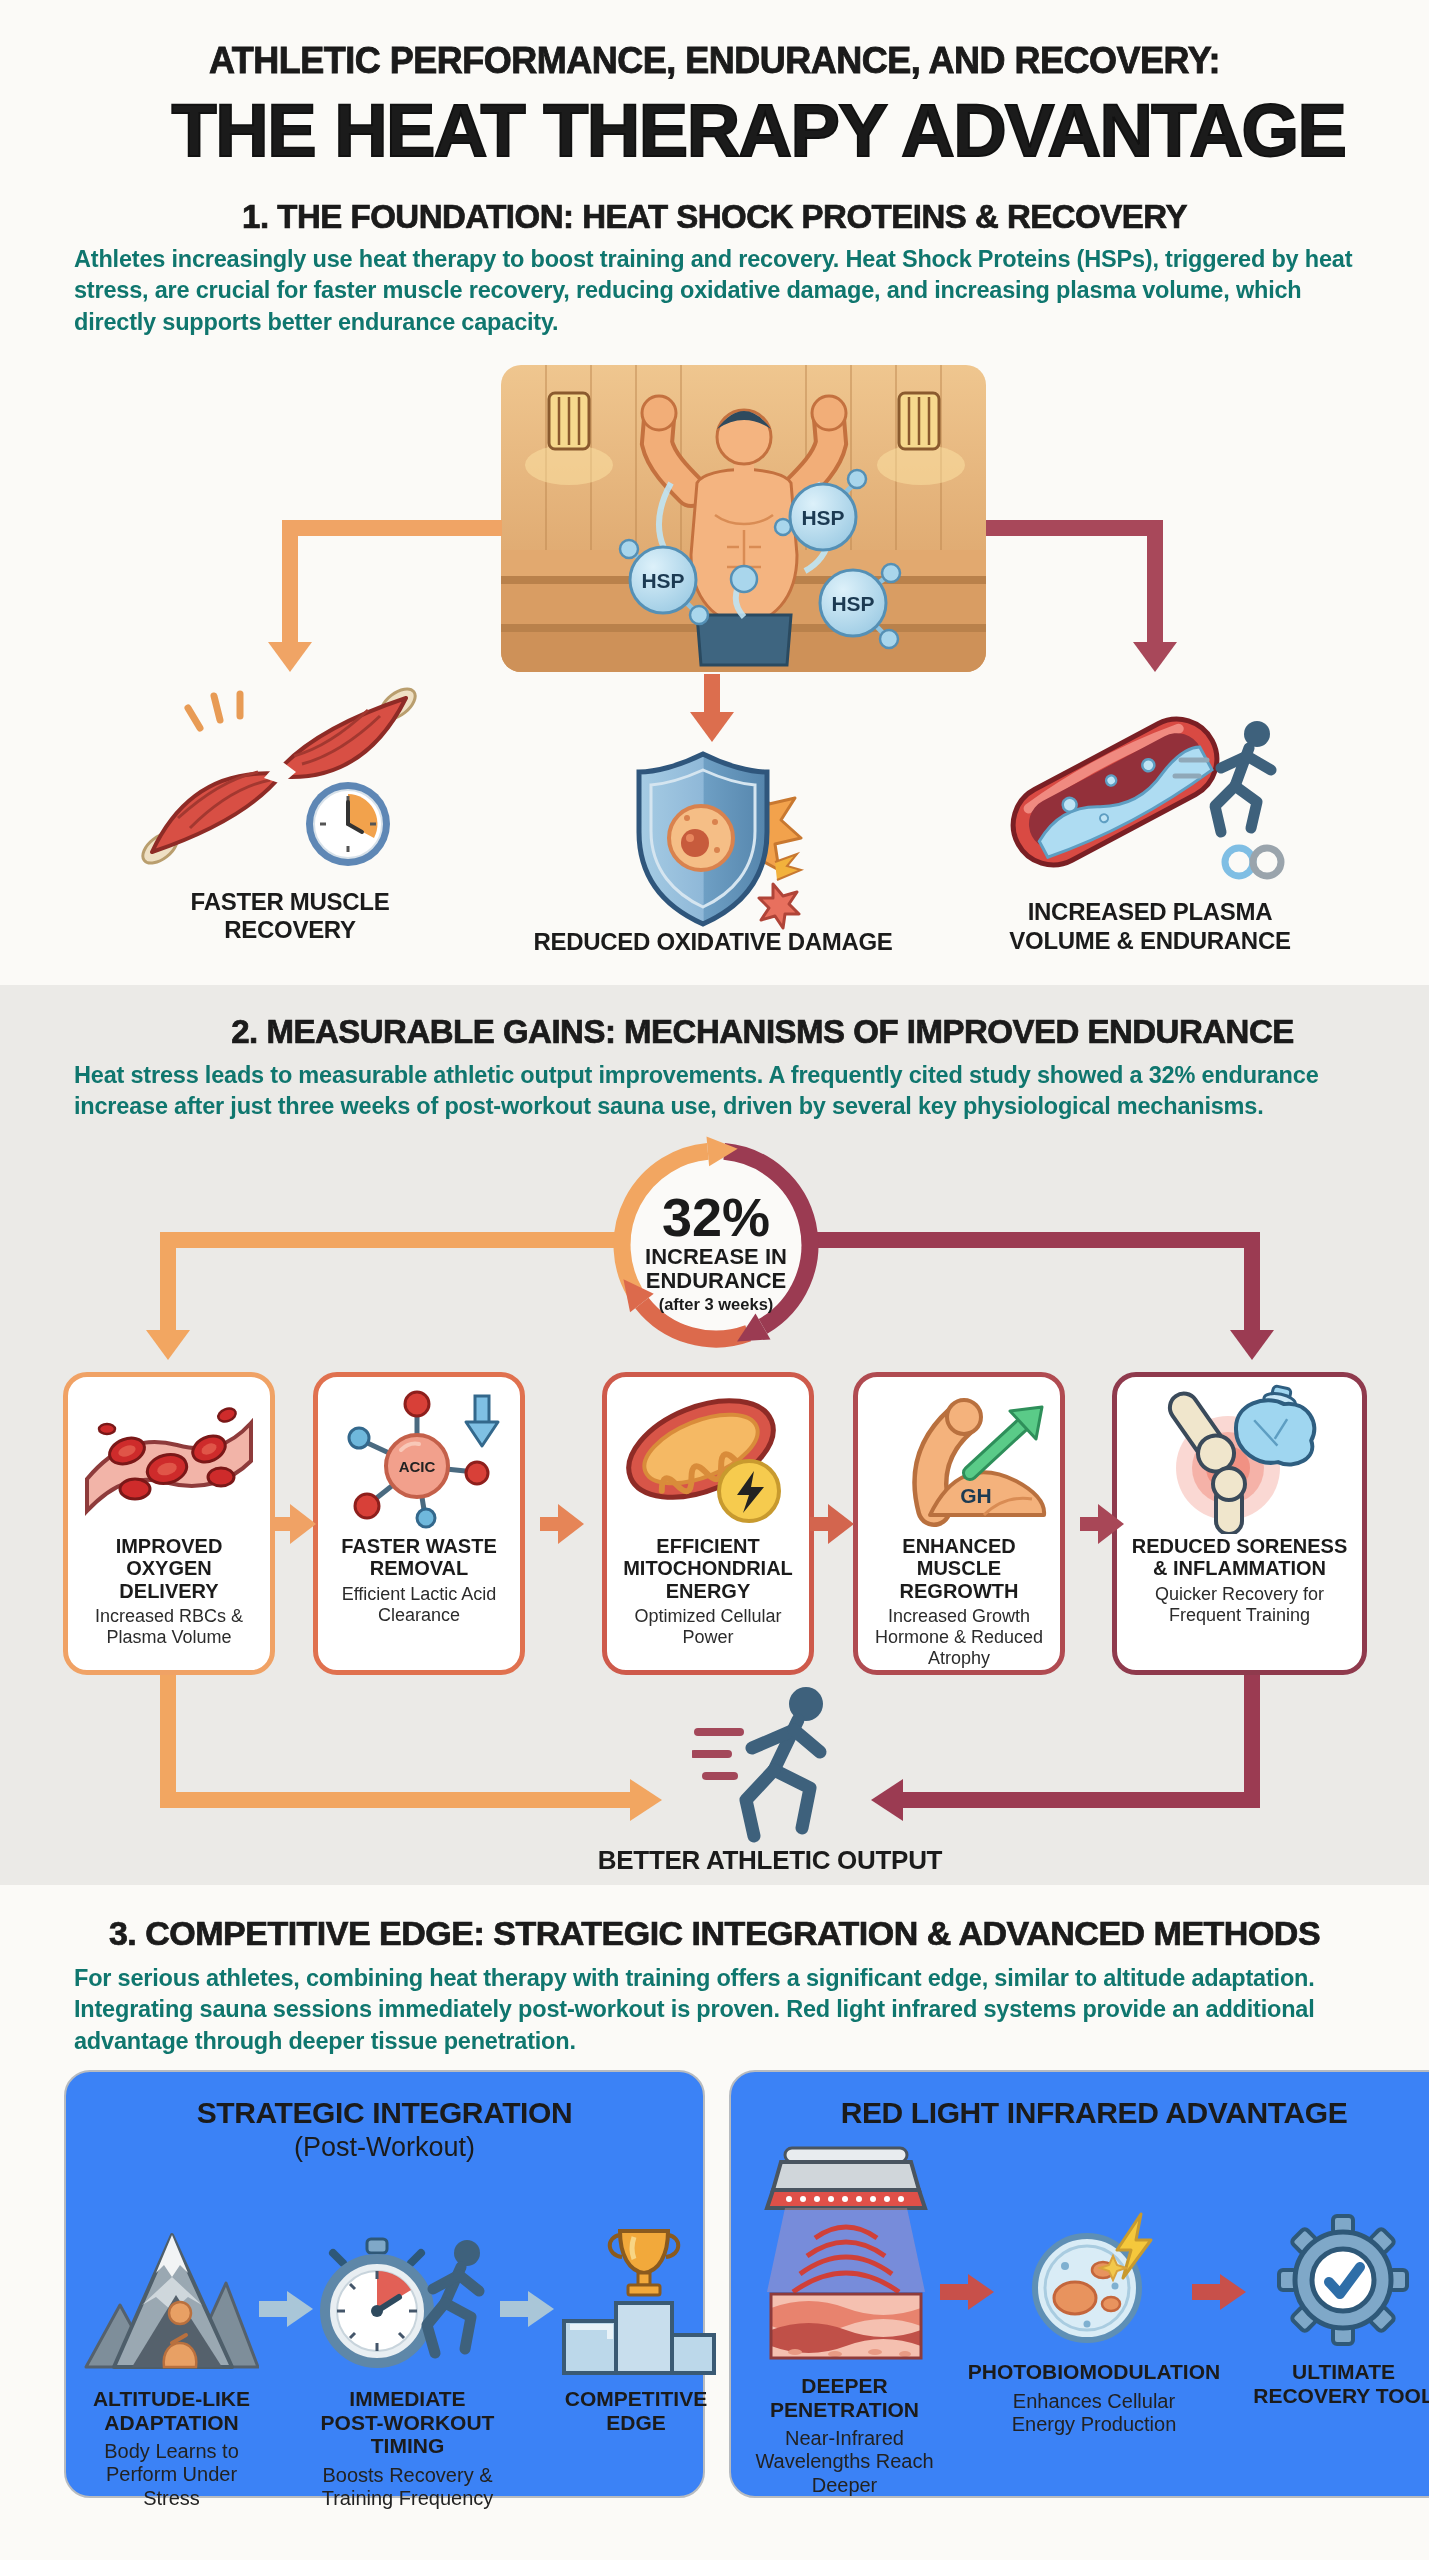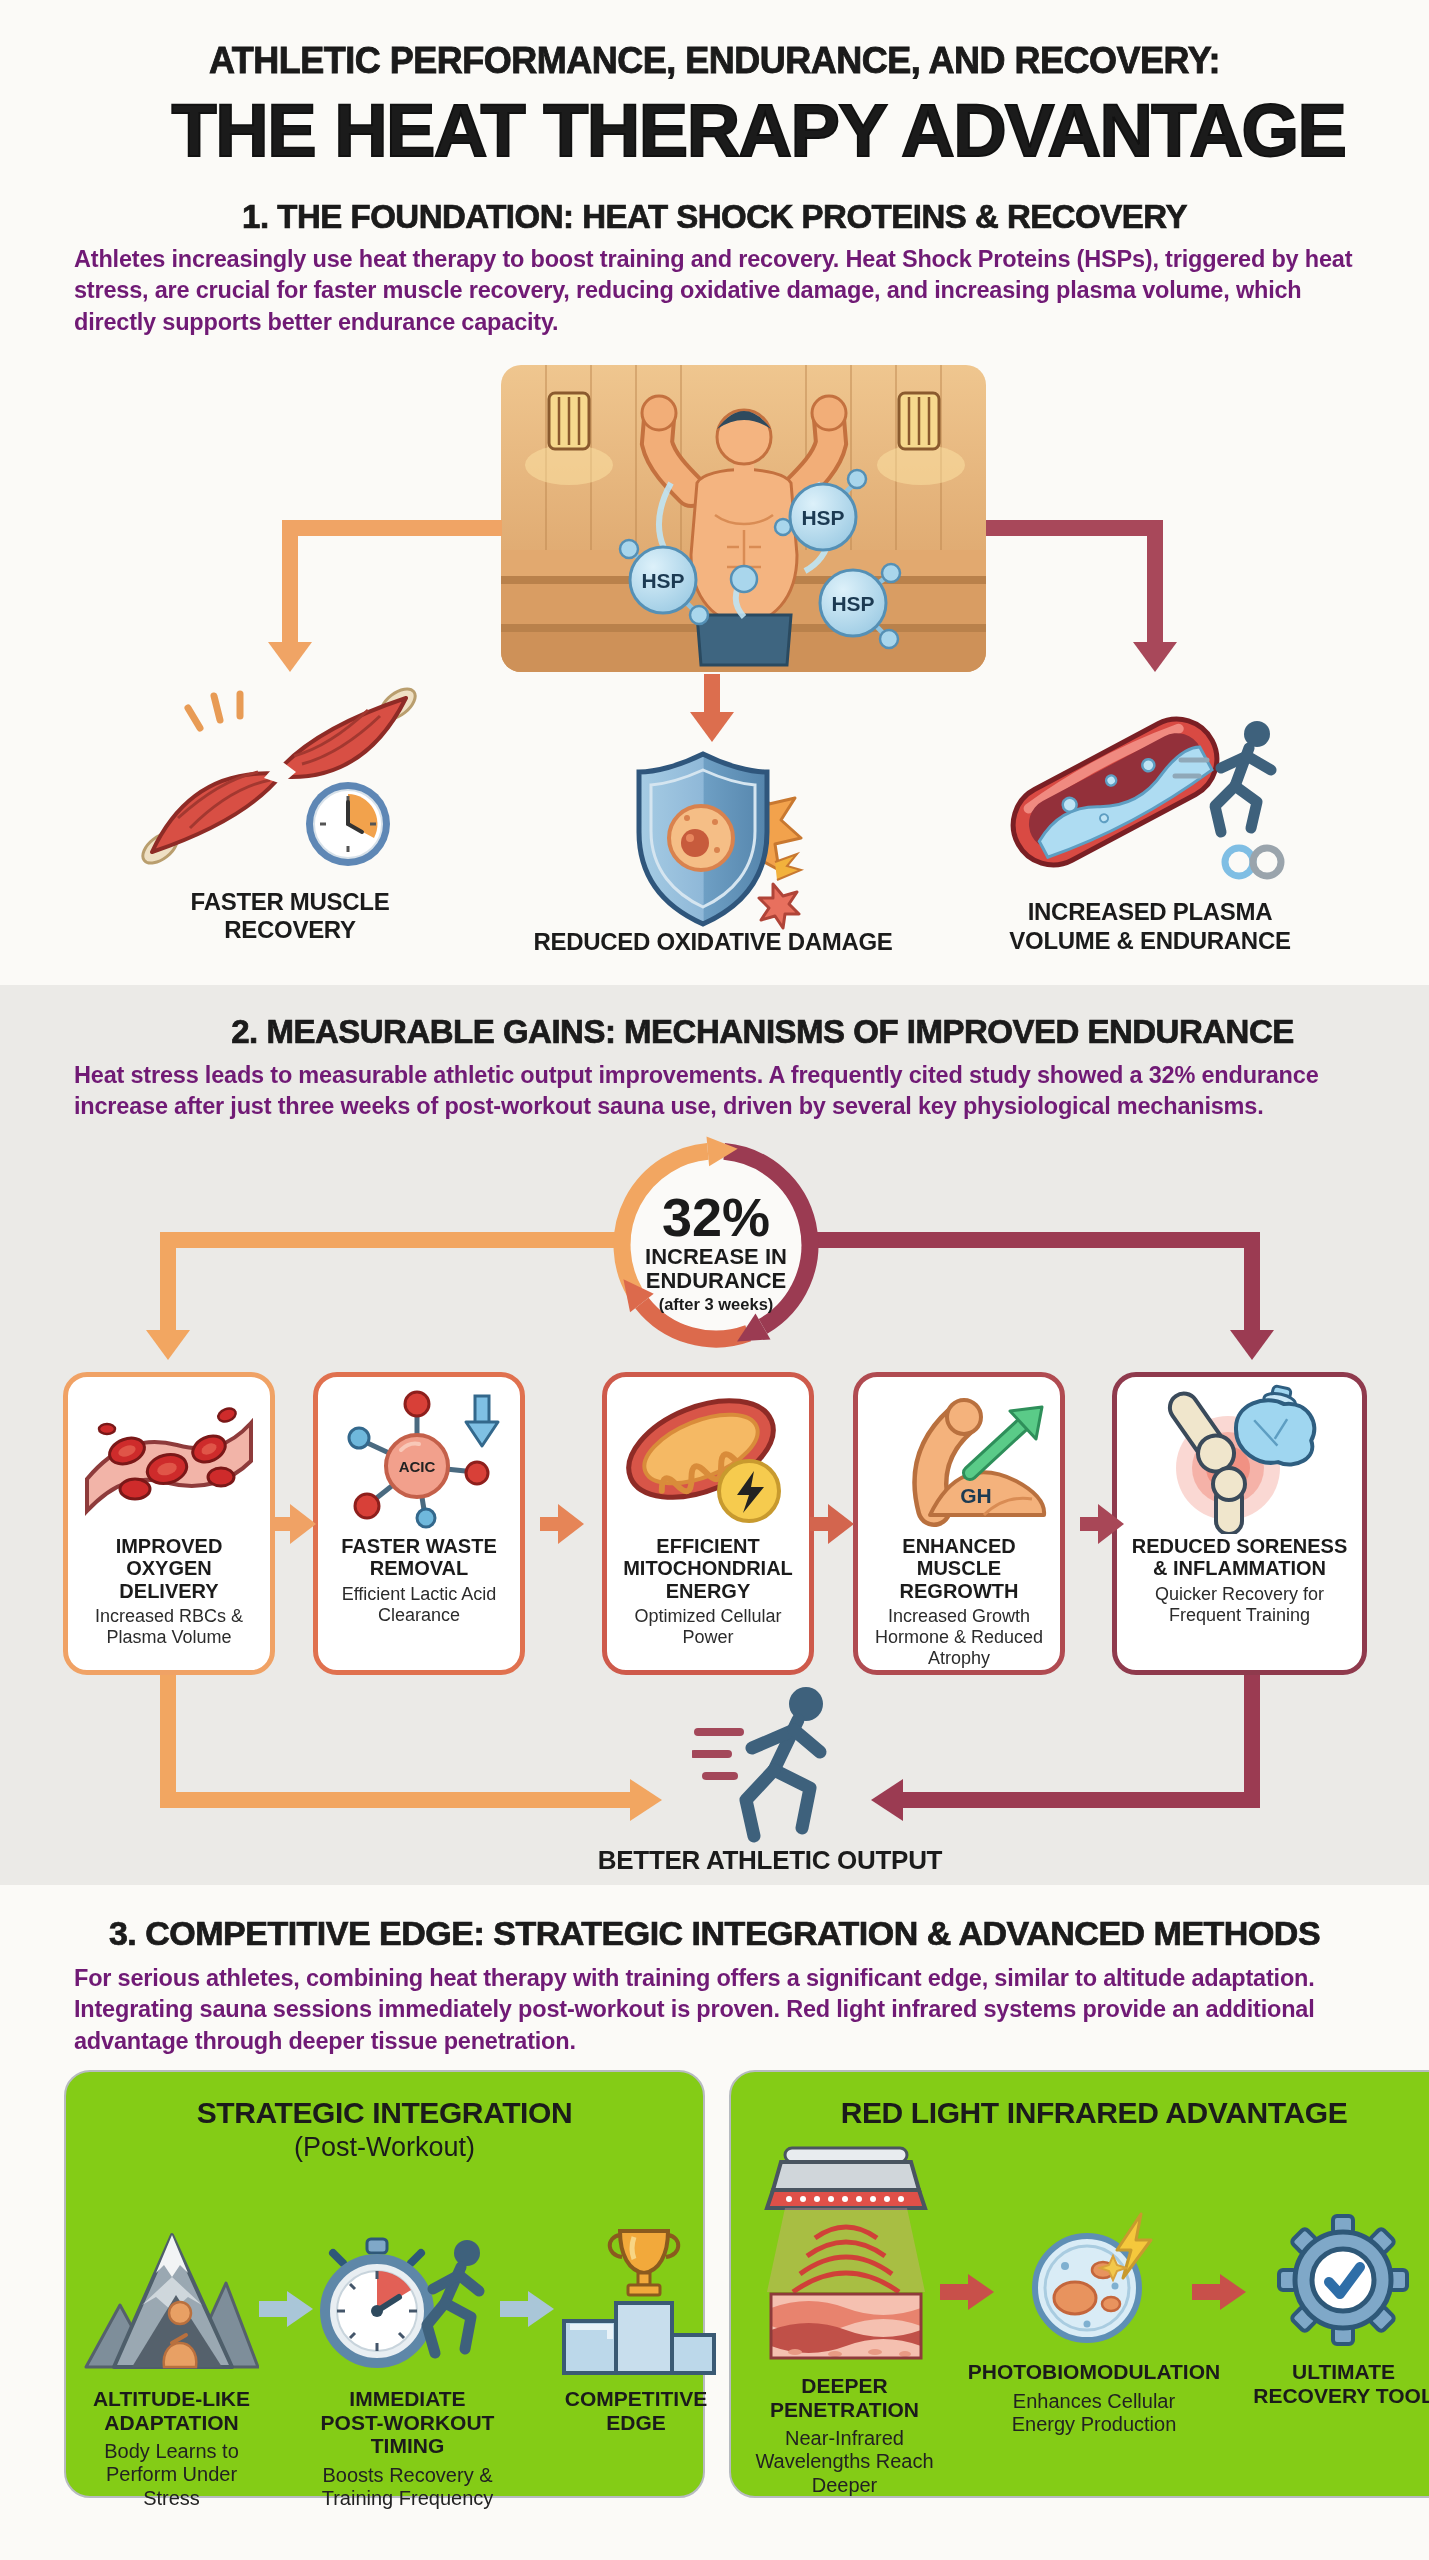--- a/index.html
+++ b/index.html
@@ -4,34 +4,34 @@
 <style>
   html,body{margin:0;padding:0;}
   .page{position:relative;width:1429px;height:2560px;background:#FBFAF7;
         font-family:"Liberation Sans",sans-serif;color:#1B1B1B;overflow:hidden;}
   .abs{position:absolute;}
   .ctr{text-align:center;}
   .sec2-band{position:absolute;left:0;top:985px;width:1429px;height:900px;background:#EBEAE7;}
   .title1{left:0;top:40px;width:1429px;font-size:36px;font-weight:800;letter-spacing:-0.5px;-webkit-text-stroke:0.8px #151515;}
   .title2{left:0;top:88px;width:1429px;font-size:74px;font-weight:800;letter-spacing:-1.5px;margin-left:44px;-webkit-text-stroke:2px #111;}
   .sec-head{font-size:33px;font-weight:800;letter-spacing:-0.5px;-webkit-text-stroke:0.7px #151515;}
-  .para{font-size:23.5px;font-weight:700;line-height:1.33;letter-spacing:-0.2px;color:#701a75;}
+  .para{font-size:23.5px;font-weight:700;line-height:1.33;letter-spacing:-0.2px;color:#0f766e;}
   .hbar,.vbar{position:absolute;}
   .tri{position:absolute;width:0;height:0;}
   .tri.down{border-left:22px solid transparent;border-right:22px solid transparent;border-top:30px solid currentColor;}
   .tri.right{border-top:21px solid transparent;border-bottom:21px solid transparent;border-left:32px solid currentColor;}
   .tri.left{border-top:21px solid transparent;border-bottom:21px solid transparent;border-right:32px solid currentColor;}
   .icon-label{font-size:24px;font-weight:800;letter-spacing:-0.3px;}
   .mech-box{position:absolute;top:1372px;height:303px;background:#FFFFFF;border-radius:24px;
             border:5px solid #000;box-sizing:border-box;display:flex;flex-direction:column;align-items:center;}
   .mech-icon{height:152px;display:flex;align-items:center;justify-content:center;margin-top:6px;}
   .mech-title{font-size:20px;font-weight:800;line-height:1.12;text-align:center;padding:0 6px;}
   .mech-sub{font-size:18px;font-weight:400;line-height:1.16;text-align:center;color:#2B2B2B;margin-top:4px;padding:0 6px;}
   .gap-arrow{position:absolute;top:1502px;}
-  .panel{position:absolute;top:2070px;height:428px;background:#84cc16;border:2px solid #B7BBC0;border-radius:26px;box-sizing:border-box;}
+  .panel{position:absolute;top:2070px;height:428px;background:#3b82f6;border:2px solid #B7BBC0;border-radius:26px;box-sizing:border-box;}
   .panel-title{font-size:30px;font-weight:800;text-align:center;margin-top:24px;letter-spacing:-0.4px;}
   .panel-sub{font-size:27px;font-weight:400;text-align:center;margin-top:2px;}
   .panel-row{display:flex;justify-content:space-between;align-items:flex-start;padding:0 18px;margin-top:6px;}
   .p-col{display:flex;flex-direction:column;align-items:center;width:196px;}
   .p-icon{height:208px;display:flex;align-items:flex-end;justify-content:center;}
   .p-title{font-size:21px;font-weight:800;line-height:1.12;text-align:center;margin-top:10px;}
   .p-sub{font-size:20px;font-weight:400;line-height:1.17;text-align:center;margin-top:6px;color:#222;}
   .p-arrow{margin-top:120px;flex:0 0 auto;}
   svg text{font-family:"Liberation Sans",sans-serif;}
 </style>

